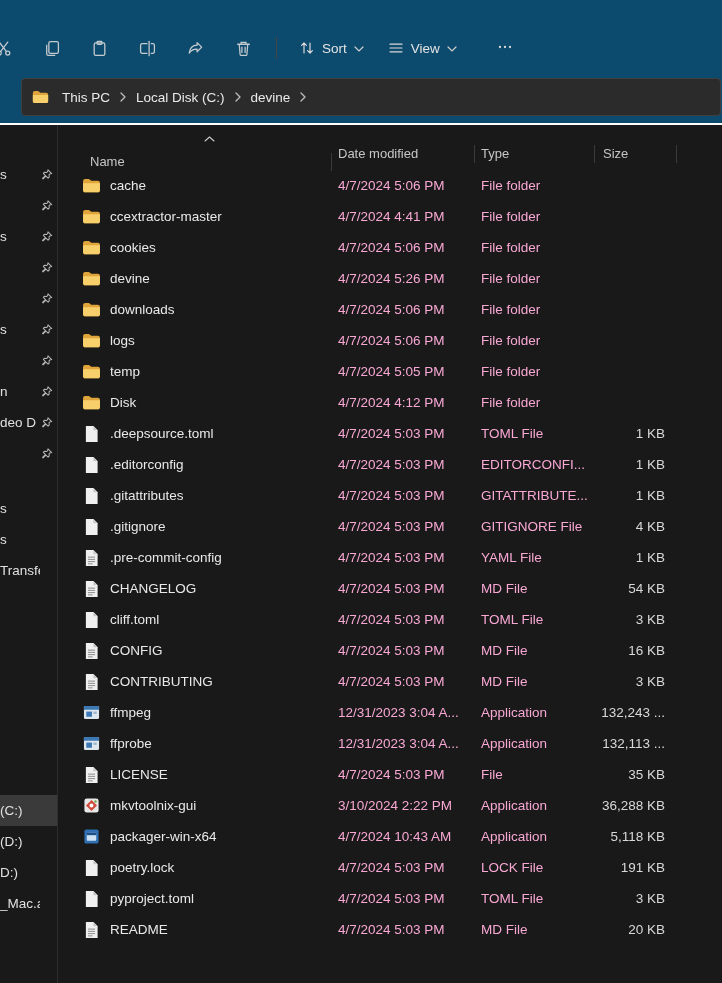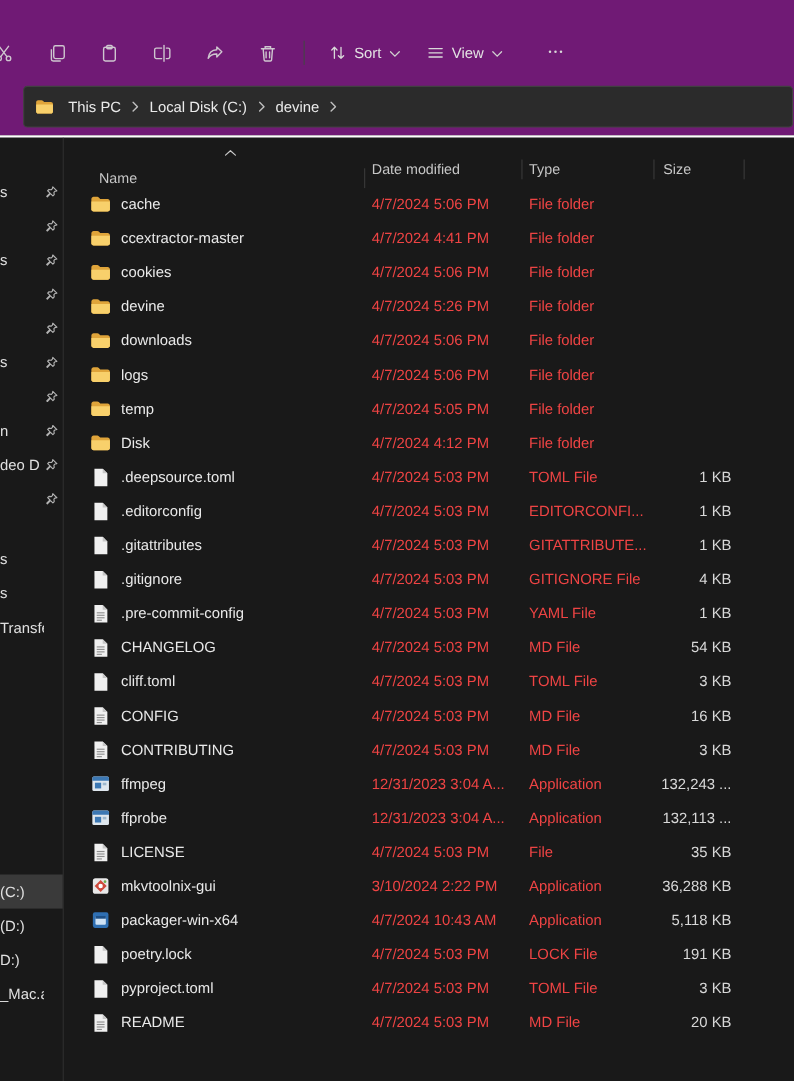--- a/index.html
+++ b/index.html
@@ -5,21 +5,21 @@
   html,body{margin:0;padding:0;}
   body{
     width:722px;height:983px;overflow:hidden;
     background:#191919;color:#e6e6e6;
     font-family:"Liberation Sans", sans-serif;
     -webkit-font-smoothing:antialiased;
   }
   .window{width:722px;height:983px;display:flex;flex-direction:column;}
 
   
-  .chrome{background:#701a75;padding-top:20px;}
+  .chrome{background:#0c4a6e;padding-top:20px;}
   .toolbar-row{height:56px;display:flex;align-items:center;padding-right:8px;}
   .tbtn{
     width:42px;height:38px;margin-right:6px;border:none;background:transparent;
     border-radius:4px;display:flex;align-items:center;justify-content:center;cursor:pointer;
   }
   .tbtn:first-child{margin-left:-18px;}
   .tbtn svg{width:17px;height:17px;opacity:.9;}
   .toolbar-sep{width:1px;height:22px;background:#454545;margin:0 10px 0 6px;}
   .tool-labeled{
     height:38px;display:flex;align-items:center;gap:7px;padding:0 12px;border:none;
@@ -85,21 +85,21 @@
   .row{
     display:grid;grid-template-columns:274px 143px 120px 82px;
     height:31px;align-items:center;font-size:13.5px;cursor:default;
   }
   .cell-name{
     display:flex;align-items:center;gap:9px;padding-left:24px;color:#e9e9e9;
     white-space:nowrap;overflow:hidden;
   }
   .icon{width:19px;height:19px;display:flex;align-items:center;justify-content:center;flex:0 0 19px;}
   .icon svg{display:block;}
-  .cell-date,.cell-type{padding-left:6px;color:#ef4444;white-space:nowrap;overflow:hidden;}
+  .cell-date,.cell-type{padding-left:6px;color:#f9a8d4;white-space:nowrap;overflow:hidden;}
   .cell-size{text-align:right;padding-right:12px;color:#d8d8d8;white-space:nowrap;}
 </style>
 </head>
 <body>
 
 <div class="window">
 
   <div class="chrome">
     <div class="toolbar-row">
       <span id="toolbar-buttons" style="display:flex;align-items:center;">

